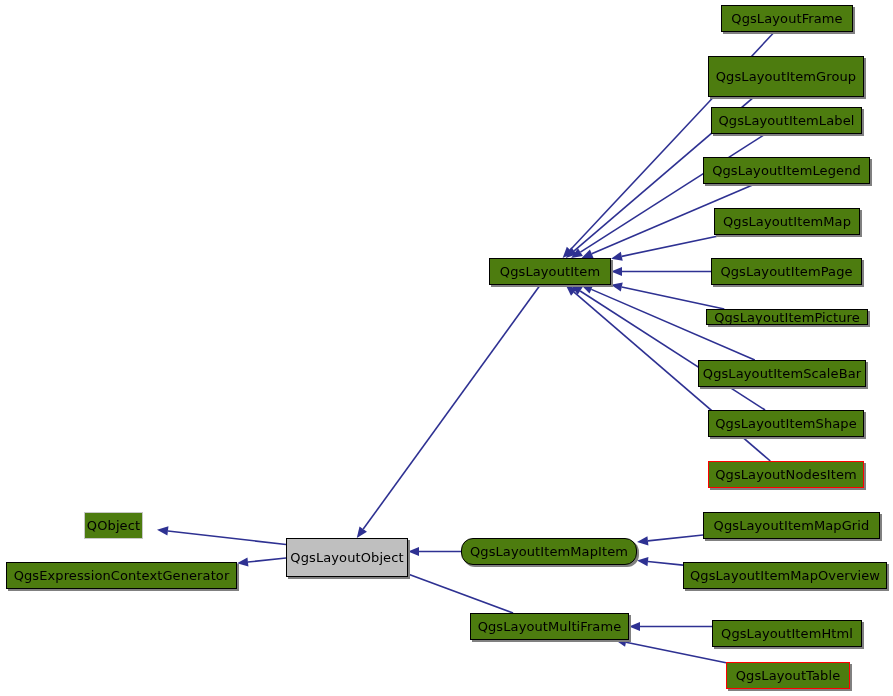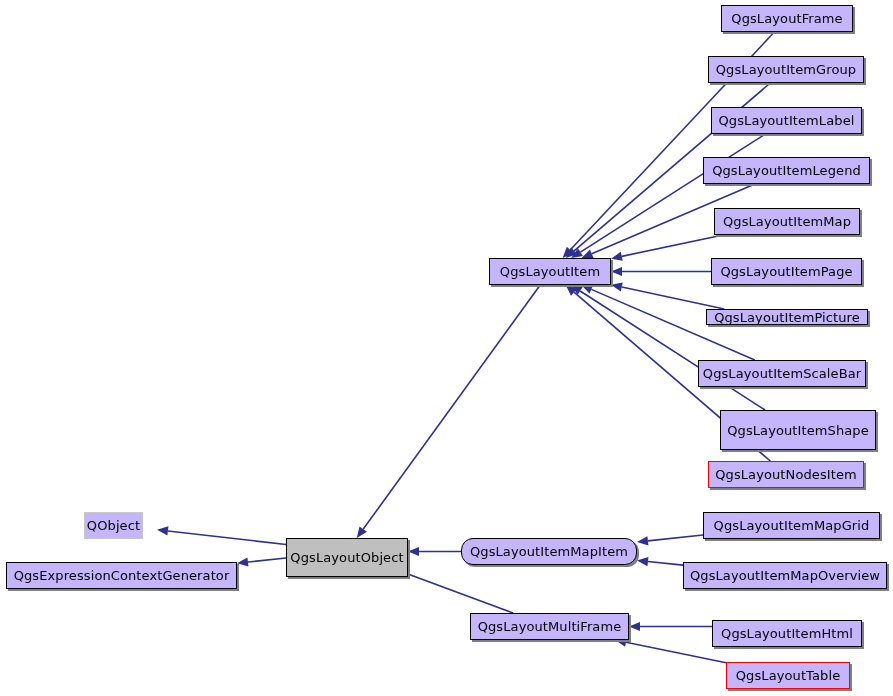--- a/index.html
+++ b/index.html
@@ -21,21 +21,21 @@
     top: 0;
     width: 893px;
     height: 696px;
   }
   .node {
     position: absolute;
     box-sizing: border-box;
     display: flex;
     align-items: center;
     justify-content: center;
-    background: #c4b5fd;
+    background: #4d7c0f;
     border: 1px solid #000000;
     font-size: 13px;
     line-height: 1;
     color: #000000;
     white-space: nowrap;
     letter-spacing: 0.1px;
   }
   .node .node-label {
     display: block;
     padding: 0 2px;
@@ -141,42 +141,42 @@
       </g>
       <g>
         <line x1="726.00" y1="662.76" x2="625.98" y2="642.21" stroke="#2e3192" stroke-width="1.6"></line>
         <polygon points="615.21,640.00 626.91,637.71 625.06,646.72" fill="#2e3192"></polygon>
       </g>
     </svg>
   <div id="node-layer">
       <div class="node kind-normal" style="left: 721px; top: 5px; width: 132px; height: 27px;">
         <span class="node-label">QgsLayoutFrame</span>
       </div>
-      <div class="node kind-normal" style="left: 708px; top: 56px; width: 156px; height: 27px;">
+      <div class="node kind-normal" style="left: 708px; top: 56px; width: 156px; height: 41px;">
         <span class="node-label">QgsLayoutItemGroup</span>
       </div>
       <div class="node kind-normal" style="left: 711px; top: 107px; width: 151px; height: 27px;">
         <span class="node-label">QgsLayoutItemLabel</span>
       </div>
       <div class="node kind-normal" style="left: 703px; top: 157px; width: 167px; height: 27px;">
         <span class="node-label">QgsLayoutItemLegend</span>
       </div>
       <div class="node kind-normal" style="left: 714px; top: 208px; width: 146px; height: 27px;">
         <span class="node-label">QgsLayoutItemMap</span>
       </div>
       <div class="node kind-normal" style="left: 711px; top: 258px; width: 151px; height: 27px;">
         <span class="node-label">QgsLayoutItemPage</span>
       </div>
       <div class="node kind-normal" style="left: 706px; top: 309px; width: 162px; height: 16px;">
         <span class="node-label">QgsLayoutItemPicture</span>
       </div>
       <div class="node kind-normal" style="left: 698px; top: 360px; width: 168px; height: 27px;">
         <span class="node-label">QgsLayoutItemScaleBar</span>
       </div>
-      <div class="node kind-normal" style="left: 708px; top: 410px; width: 156px; height: 40px; margin-left: 12px;">
+      <div class="node kind-normal" style="left: 708px; top: 410px; width: 156px; height: 27px;">
         <span class="node-label">QgsLayoutItemShape</span>
       </div>
       <div class="node kind-red" style="left: 708px; top: 461px; width: 156px; height: 27px;">
         <span class="node-label">QgsLayoutNodesItem</span>
       </div>
       <div class="node kind-normal" style="left: 489px; top: 258px; width: 122px; height: 27px;">
         <span class="node-label">QgsLayoutItem</span>
       </div>
       <div class="node kind-faint" style="left: 84px; top: 512px; width: 59px; height: 27px;">
         <span class="node-label">QObject</span>

